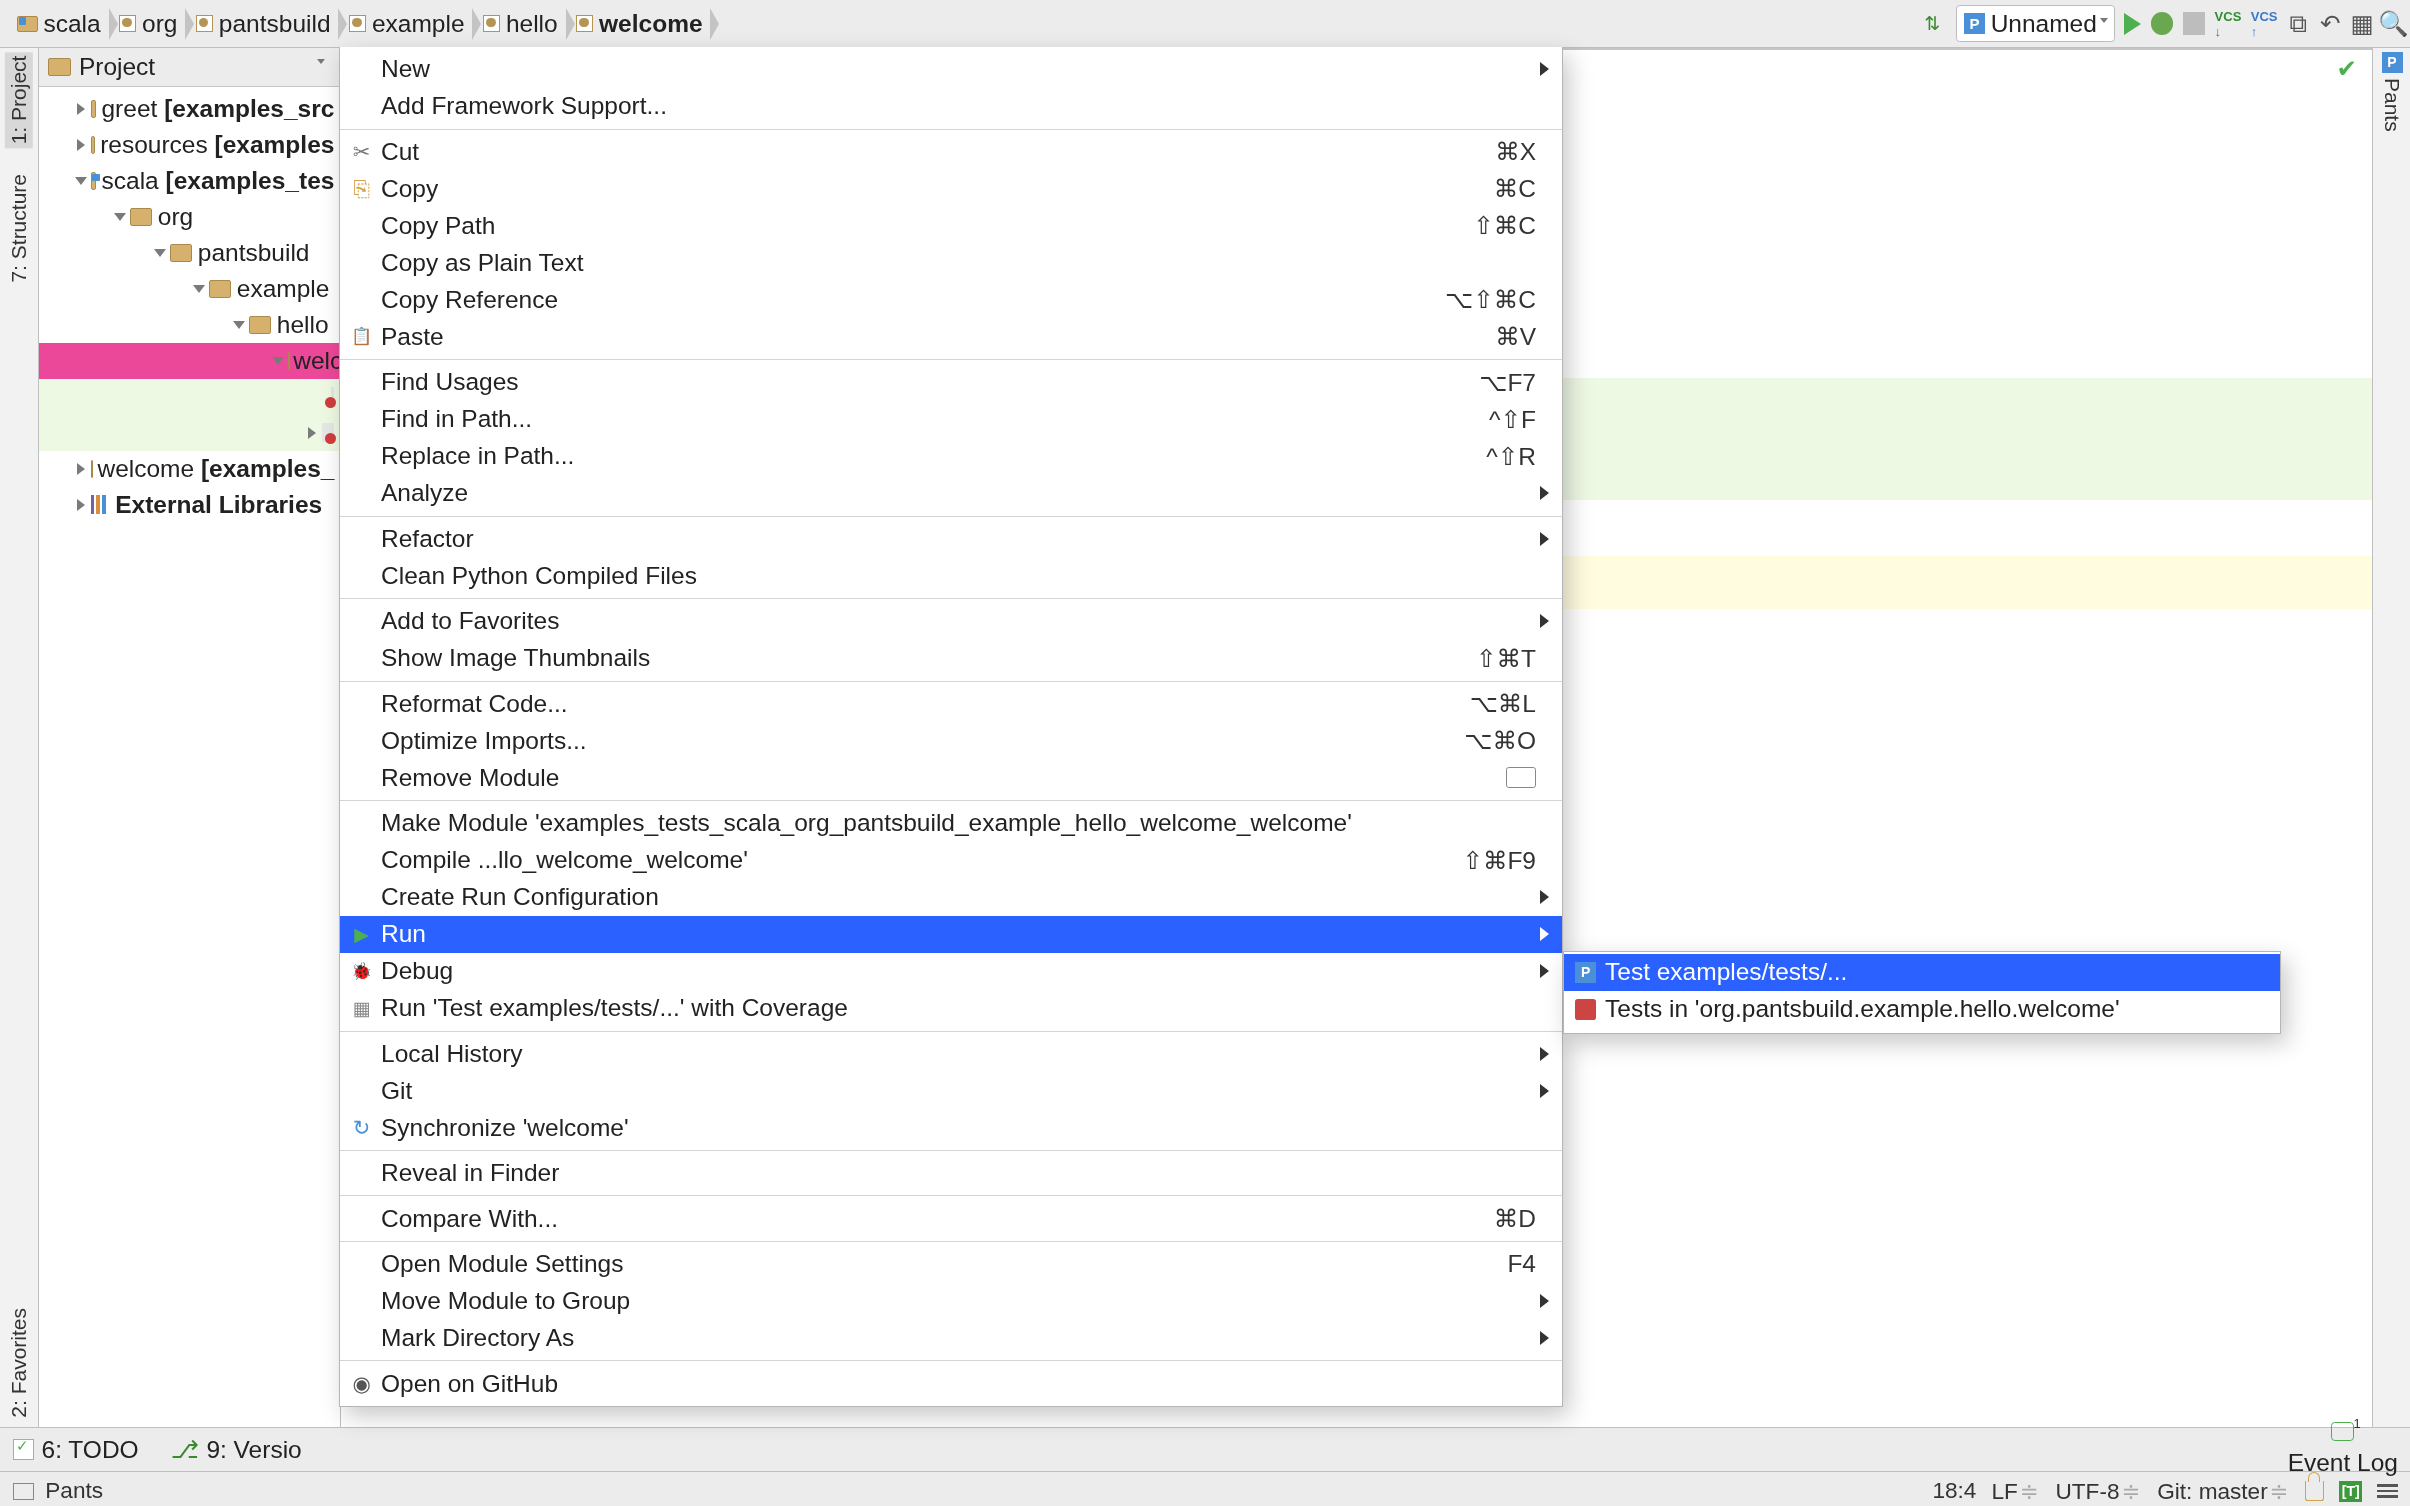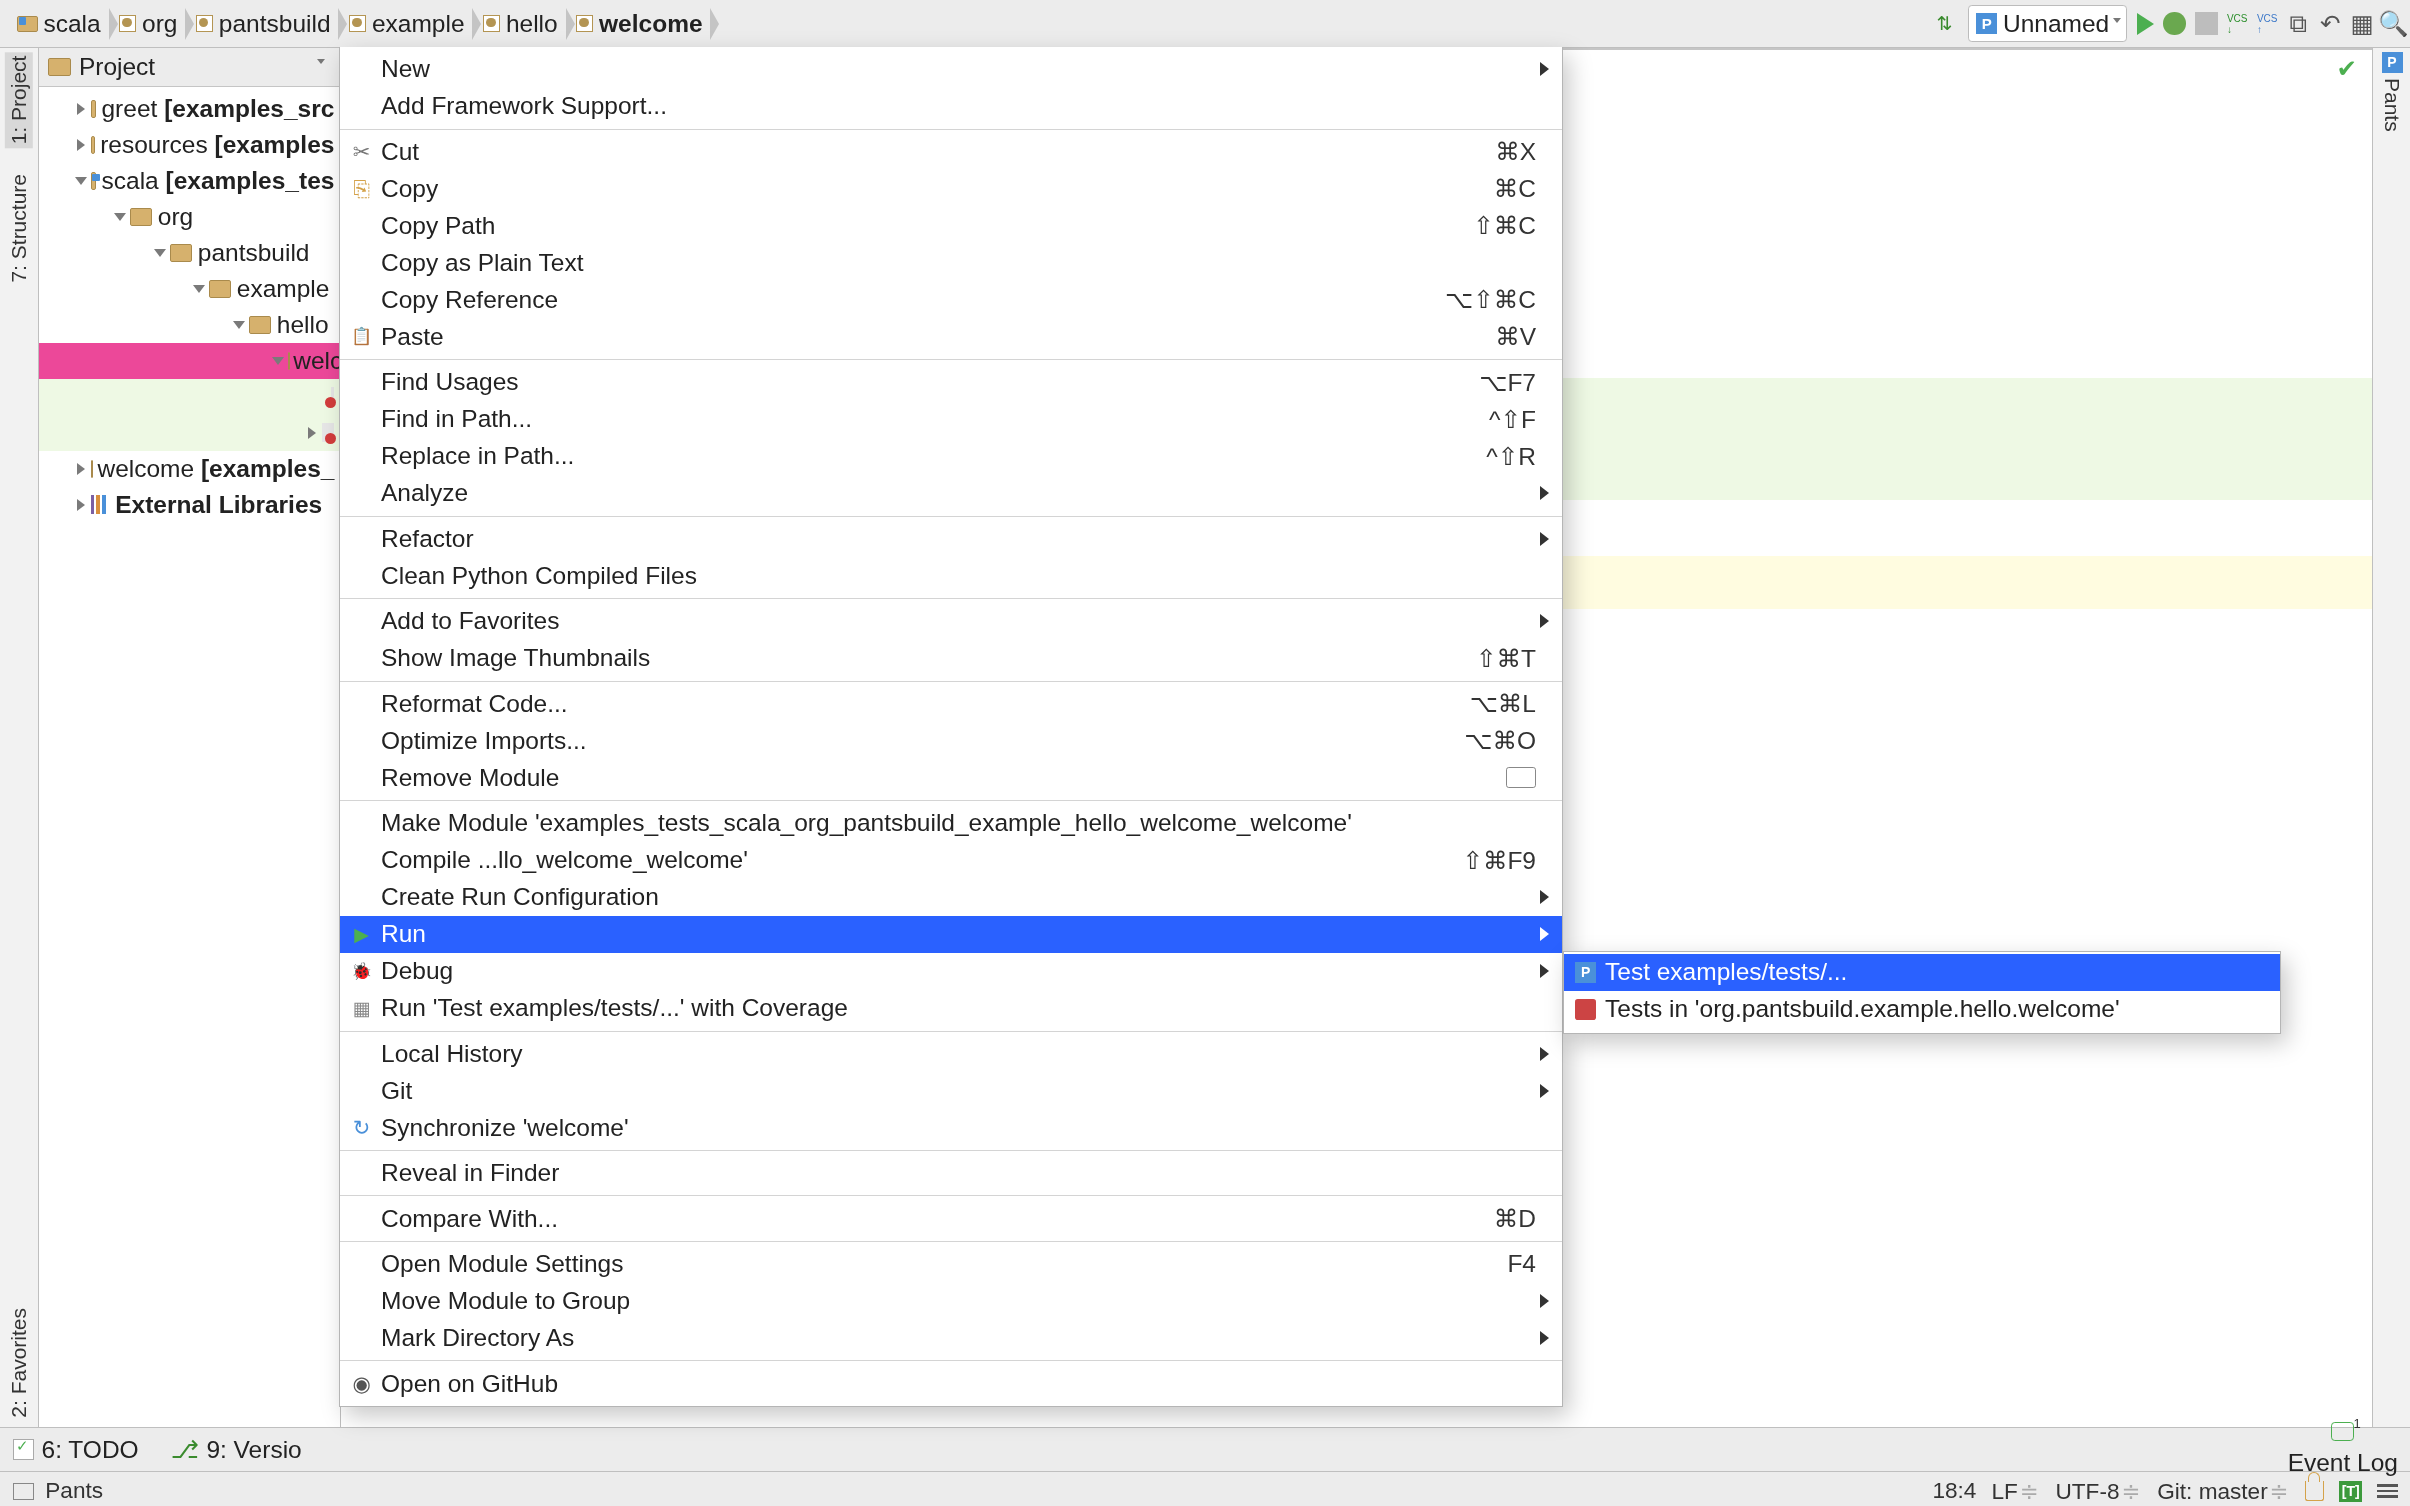--- a/index.html
+++ b/index.html
@@ -57,21 +57,21 @@
   .sync-ico { width:28px; height:28px; display:flex; align-items:center; justify-content:center; color:#3a8b2e; font-size:19px; }
   .run-config {
     display:flex; align-items:center; gap:5.6px; border:0.9px solid #bcbcbc; border-radius:3.8px;
     padding: 1.9px 17px 1.9px 7.5px; background:#fff; height:32px; position:relative;
   }
   .run-config::after { content:""; position:absolute; right:5.6px; top:12.2px; border-left:4.7px solid transparent; border-right:4.7px solid transparent; border-top:5.6px solid #777; }
   .p-ico { width:21px; height:21px; background:#4a90d9; color:#fff; font-weight:bold; font-size:15px; display:flex; align-items:center; justify-content:center; }
   .tri-run { width:0;height:0;border-top:11.3px solid transparent;border-bottom:11.3px solid transparent;border-left:17px solid #4caf50; }
   .bug-ico { width:22.6px;height:22.6px; border-radius:50%; background:#6aa84f; position:relative;}
   .cov-ico { width:22.6px;height:22.6px; background:#bdbdbd; }
-  .vcs-ico { font-size:10px; color:#2d8f2d; font-weight:normal; }
+  .vcs-ico { font-size:13px; color:#2d8f2d; font-weight:bold; }
   .vcs-ico.blue { color:#3c78c8; }
   .tool-ico { width:22.6px;height:22.6px; display:flex; align-items:center; justify-content:center; color:#555; }
 
   
   .ide-body { display:flex; height: calc(100% - 47px - 43px - 38px); }
   .left-gutter {
     width: 38px; border-right:0.9px solid #bfbfbf; background:#f2f2f2;
     display:flex; flex-direction:column; align-items:center; padding-top:3.8px; gap:26px;
   }
   .left-gutter .rot { writing-mode: vertical-rl; transform: rotate(180deg); font-size:21px; color:#333; white-space:nowrap; }

